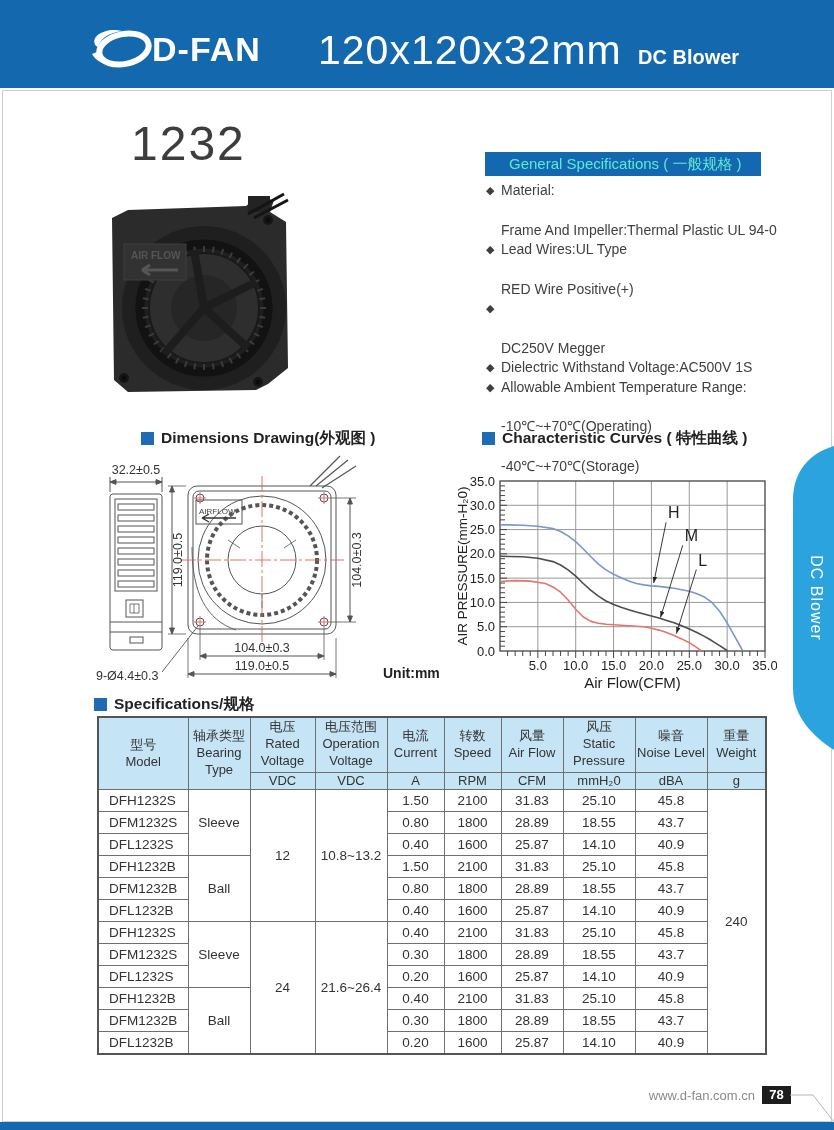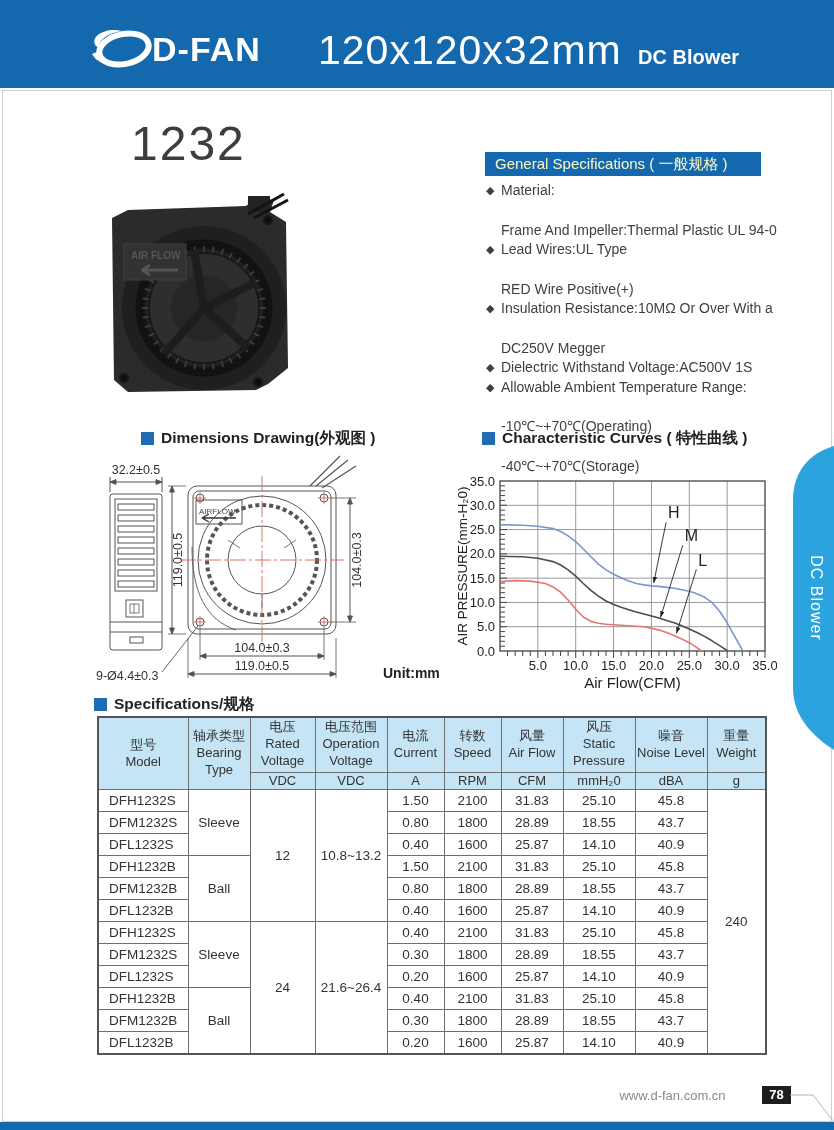--- a/index.html
+++ b/index.html
@@ -9,38 +9,38 @@
   .header-bar{left:0;top:0;width:834px;height:88px;background:#1468ad;}
   .brand-text{left:152px;top:30px;color:#fff;font-size:34px;font-weight:bold;letter-spacing:1px;}
   .hdr-title{left:318px;top:27px;color:#fff;font-size:41px;font-weight:400;letter-spacing:1px;}
   .hdr-sub{left:638px;top:46px;color:#fff;font-size:20px;font-weight:600;}
   
   .page-border{left:2px;top:90px;width:828px;height:1030px;border:1px solid #cfcfcf;}
   .bottom-bar{left:0;top:1122px;width:834px;height:8px;background:#1468ad;}
   
   .model-number{left:131px;top:116px;font-size:48px;color:#3d3d3d;letter-spacing:2px;}
   
-  .genspec-bar{left:485px;top:152px;width:276px;height:24px;background:#1468b0;color:#fef9c3;font-size:15px;line-height:24px;padding-left:10px;box-sizing:border-box;}
+  .genspec-bar{left:485px;top:152px;width:276px;height:24px;background:#1468b0;color:#5eead4;font-size:15px;line-height:24px;padding-left:24px;box-sizing:border-box;}
   .genspec-list{left:486px;top:181px;width:310px;}
   .spec-line{display:flex;font-size:14px;color:#3f3f3f;line-height:19.5px;}
   .spec-line .diamond{width:15px;font-size:11px;line-height:19.5px;color:#3f3f3f;}
   .spec-line.cont{padding-left:15px;margin-top:20px;}
   
   .section-title{display:flex;align-items:center;font-size:15.5px;font-weight:600;color:#222;}
   .section-title .sq{width:13px;height:13px;background:#1e6cb5;margin-right:7px;flex:none;}
   
   .spec-table{border-collapse:collapse;table-layout:fixed;width:668px;border:2px solid #555;}
   .spec-table th,.spec-table td{border:1px solid #6f6f6f;text-align:center;padding:0;font-weight:400;overflow:hidden;}
   .spec-table thead th{background:#c5e5f6;font-size:13px;color:#333;line-height:1.3;}
   .spec-table thead tr:first-child{height:55px;}
   .spec-table thead tr:last-child{height:14px;}
   .spec-table tbody td{height:21px;font-size:13.5px;color:#333;}
   .spec-table tbody td.model-cell{text-align:left;padding-left:10px;}
   
-  .footer-site{left:590px;top:1088px;width:165px;text-align:center;font-size:13px;color:#8a8a8a;}
+  .footer-site{left:590px;top:1088px;width:165px;text-align:right;font-size:13px;color:#8a8a8a;}
   .page-badge{left:762px;top:1086px;width:29px;height:18px;background:#1d1d1d;color:#fff;font-size:13px;font-weight:bold;text-align:center;line-height:18px;}
   text{font-family:"Liberation Sans",sans-serif;}
 </style>
 </head>
 <body>
 
 <div class="abs header-bar">
   <svg class="abs" style="left:88px;top:26px;" width="64" height="46" viewBox="0 0 64 46">
     <ellipse cx="36" cy="23" rx="25" ry="15" fill="none" stroke="#fff" stroke-width="6" transform="rotate(-12 36 23)"></ellipse>
     <path d="M8,20 C1,11 17,1 34,5 C20,7 12,13 10,21 Z" fill="#fff"></path>
@@ -136,21 +136,20 @@
     </div>
     <div class="spec-line">
       <span class="diamond">◆</span>
       <span>Lead Wires:UL Type</span>
     </div>
     <div class="spec-line cont">
       <span>RED Wire Positive(+)</span>
     </div>
     <div class="spec-line">
       <span class="diamond">◆</span>
-      <span>Insulation Resistance:10MΩ Or Over With a</span>
     </div>
     <div class="spec-line cont">
       <span>DC250V Megger</span>
     </div>
     <div class="spec-line">
       <span class="diamond">◆</span>
       <span>Dielectric Withstand Voltage:AC500V 1S</span>
     </div>
     <div class="spec-line">
       <span class="diamond">◆</span>

